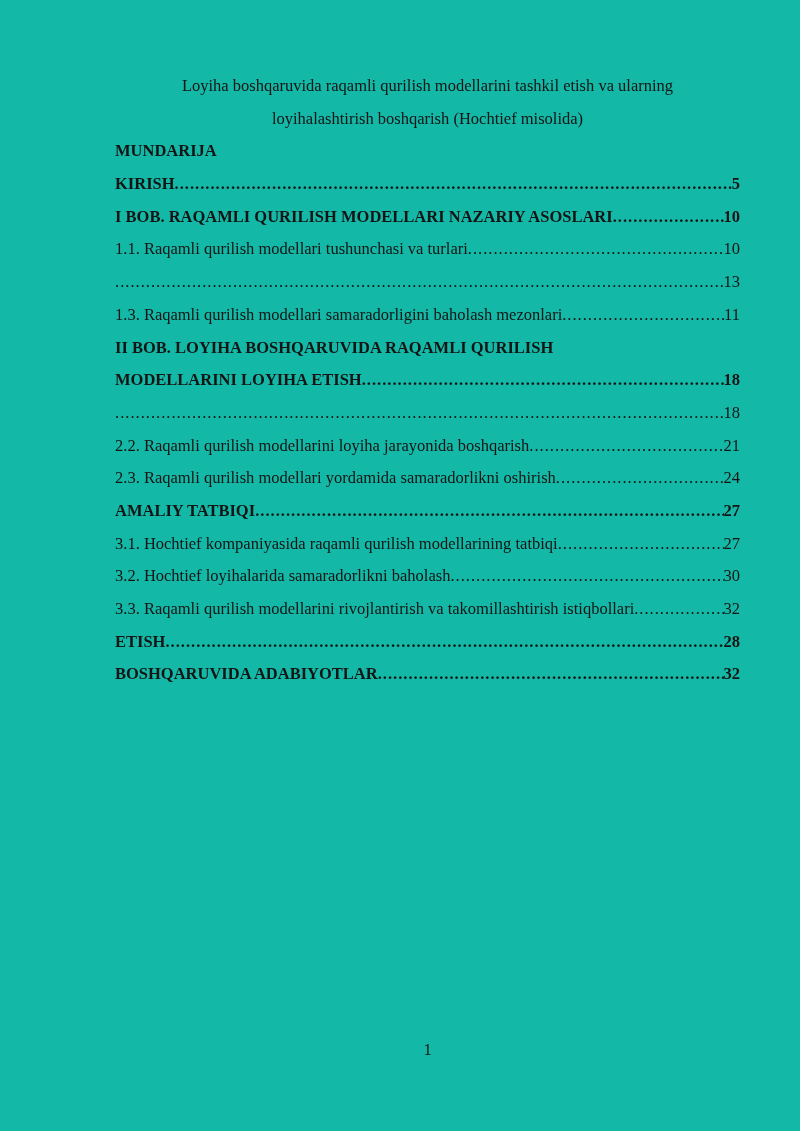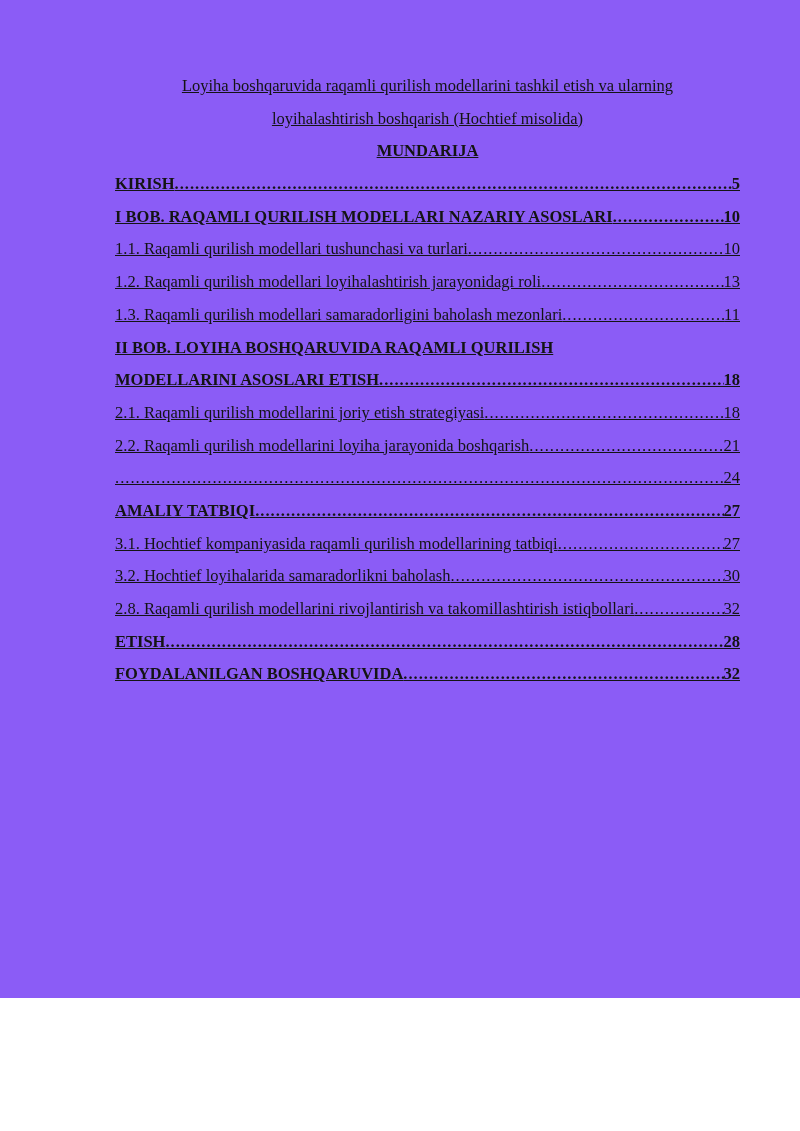--- a/index.html
+++ b/index.html
@@ -3,38 +3,37 @@
 <meta charset="utf-8">
 <style>
   html, body {
     margin: 0;
     padding: 0;
     background: #ffffff;
   }
   .doc-page {
     position: relative;
     width: 800px;
-    height: 998px;
-    background: #8b5cf6;
+    height: 1131px;
+    background: #14b8a6;
     color: #141414;
     font-family: "Liberation Serif", "DejaVu Serif", serif;
     font-size: 16.5px;
     line-height: 32.7px;
     overflow: hidden;
     box-sizing: border-box;
-    text-decoration: underline;
   }
   .content {
     padding: 70px 60px 0 115px;
   }
   .doc-title {
     text-align: center;
   }
   .toc-heading {
-    text-align: center;
+    text-align: left;
     font-weight: bold;
   }
   .toc-row {
     display: flex;
     align-items: center;
     height: 32.7px;
   }
   .toc-row.bold {
     font-weight: bold;
   }
@@ -86,54 +85,53 @@
           <span class="entry-page">10</span>
       </div>
 
       <div class="toc-row">
         <span class="entry-text">1.1. Raqamli qurilish modellari tushunchasi va turlari</span>
           <span class="leader">............................................................................................................................................................................................................................................................................................................</span>
           <span class="entry-page">10</span>
       </div>
 
       <div class="toc-row">
-        <span class="entry-text">1.2. Raqamli qurilish modellari loyihalashtirish jarayonidagi roli</span>
           <span class="leader">............................................................................................................................................................................................................................................................................................................</span>
           <span class="entry-page">13</span>
       </div>
 
       <div class="toc-row">
         <span class="entry-text">1.3. Raqamli qurilish modellari samaradorligini baholash mezonlari</span>
           <span class="leader">............................................................................................................................................................................................................................................................................................................</span>
           <span class="entry-page">11</span>
       </div>
 
       <div class="toc-row bold">
         <span class="entry-text">II BOB. LOYIHA BOSHQARUVIDA RAQAMLI QURILISH</span>
       </div>
 
       <div class="toc-row bold">
-        <span class="entry-text">MODELLARINI ASOSLARI ETISH</span>
+        <span class="entry-text">MODELLARINI LOYIHA ETISH</span>
           <span class="leader">............................................................................................................................................................................................................................................................................................................</span>
           <span class="entry-page">18</span>
       </div>
 
       <div class="toc-row">
-        <span class="entry-text">2.1. Raqamli qurilish modellarini joriy etish strategiyasi</span>
           <span class="leader">............................................................................................................................................................................................................................................................................................................</span>
           <span class="entry-page">18</span>
       </div>
 
       <div class="toc-row">
         <span class="entry-text">2.2. Raqamli qurilish modellarini loyiha jarayonida boshqarish</span>
           <span class="leader">............................................................................................................................................................................................................................................................................................................</span>
           <span class="entry-page">21</span>
       </div>
 
       <div class="toc-row">
+        <span class="entry-text">2.3. Raqamli qurilish modellari yordamida samaradorlikni oshirish</span>
           <span class="leader">............................................................................................................................................................................................................................................................................................................</span>
           <span class="entry-page">24</span>
       </div>
 
 
       <div class="toc-row bold">
         <span class="entry-text">AMALIY TATBIQI</span>
           <span class="leader">............................................................................................................................................................................................................................................................................................................</span>
           <span class="entry-page">27</span>
       </div>
@@ -144,33 +142,33 @@
           <span class="entry-page">27</span>
       </div>
 
       <div class="toc-row">
         <span class="entry-text">3.2. Hochtief loyihalarida samaradorlikni baholash</span>
           <span class="leader">............................................................................................................................................................................................................................................................................................................</span>
           <span class="entry-page">30</span>
       </div>
 
       <div class="toc-row">
-        <span class="entry-text">2.8. Raqamli qurilish modellarini rivojlantirish va takomillashtirish istiqbollari</span>
+        <span class="entry-text">3.3. Raqamli qurilish modellarini rivojlantirish va takomillashtirish istiqbollari</span>
           <span class="leader">............................................................................................................................................................................................................................................................................................................</span>
           <span class="entry-page">32</span>
       </div>
 
       <div class="toc-row bold">
         <span class="entry-text">ETISH</span>
           <span class="leader">............................................................................................................................................................................................................................................................................................................</span>
           <span class="entry-page">28</span>
       </div>
 
       <div class="toc-row bold">
-        <span class="entry-text">FOYDALANILGAN BOSHQARUVIDA</span>
+        <span class="entry-text">BOSHQARUVIDA ADABIYOTLAR</span>
           <span class="leader">............................................................................................................................................................................................................................................................................................................</span>
           <span class="entry-page">32</span>
       </div>
 
     </div>
   </div>
 
   <div class="footer">1</div>
 </div>
 

